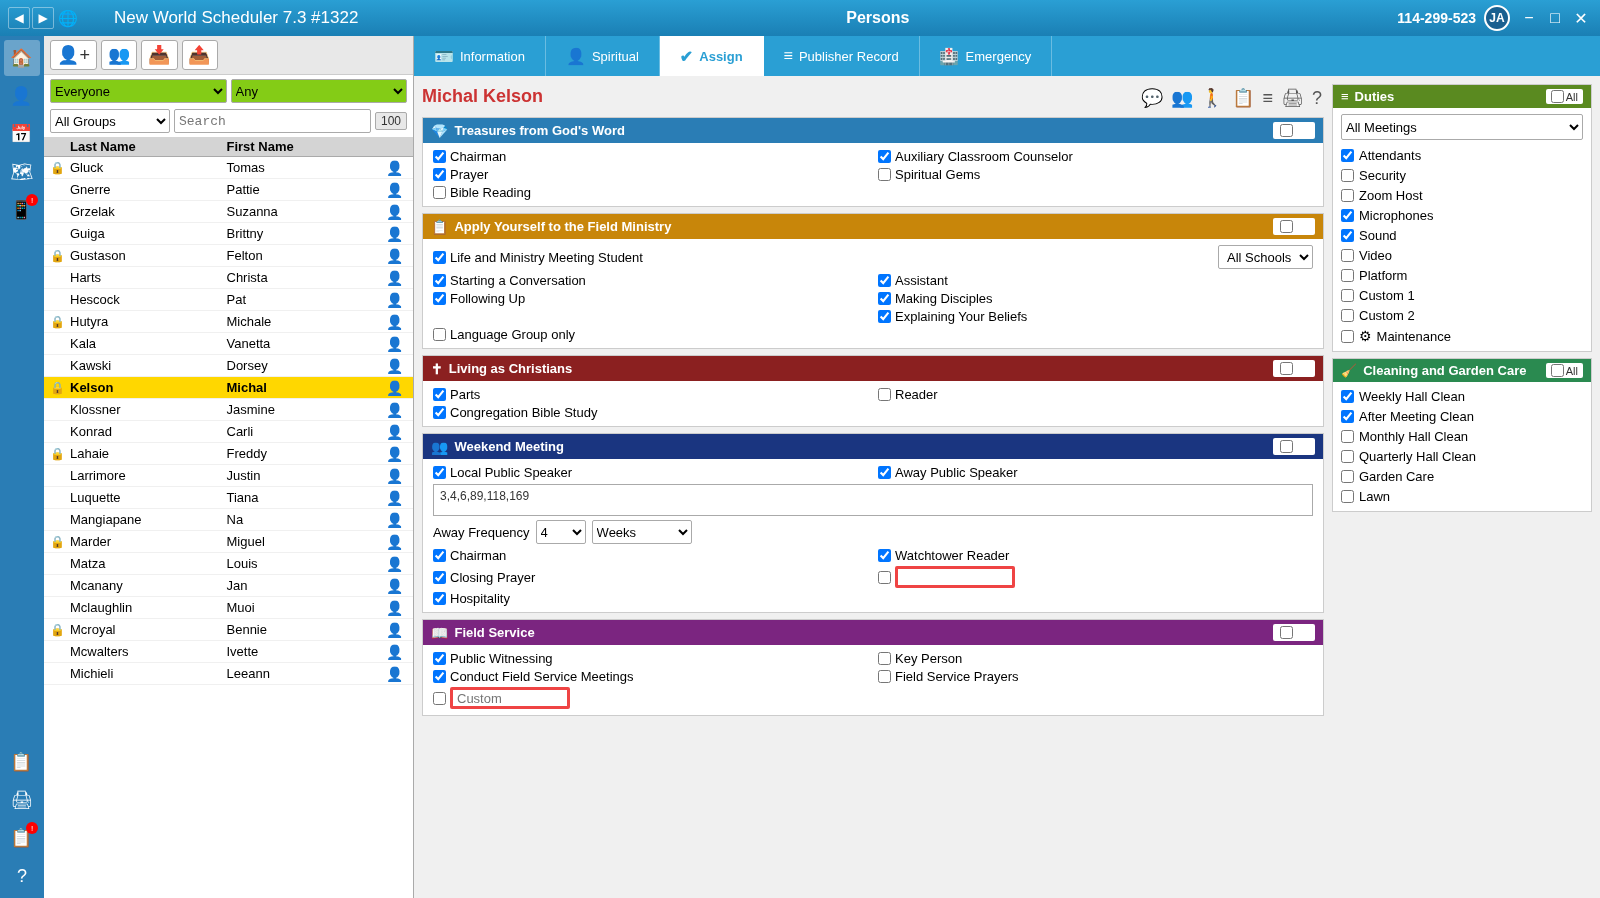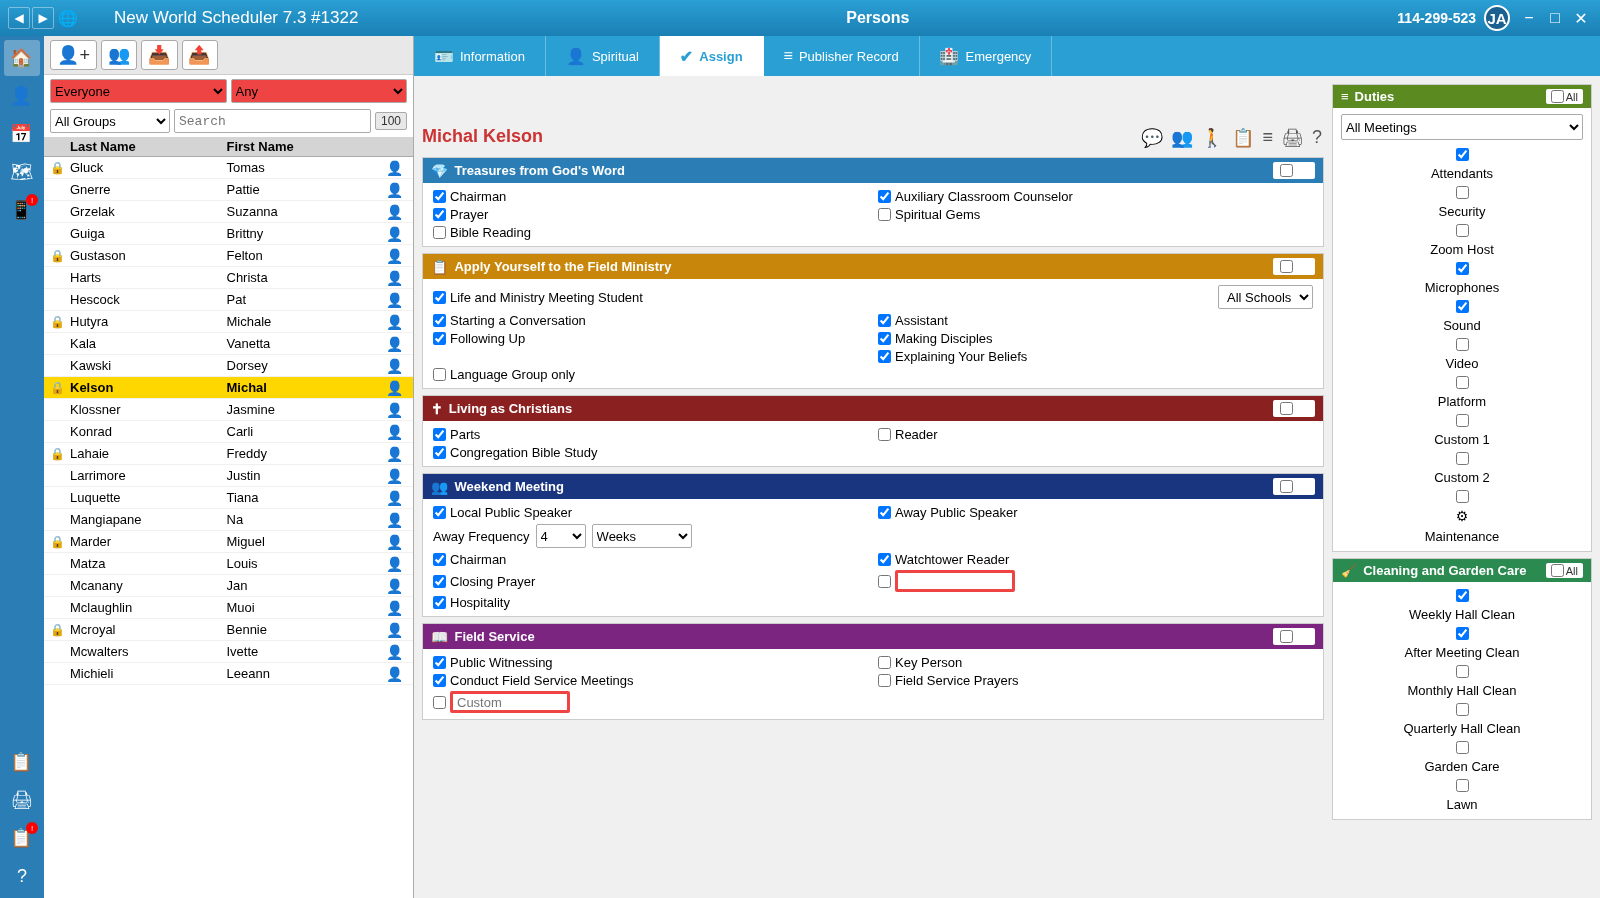--- a/index.html
+++ b/index.html
@@ -27,21 +27,21 @@
       border-radius: 2px;
     }
     .title-bar-title { flex: 1; text-align: center; font-size: 16px; font-weight: bold; color: white; }
     .title-bar-right { display: flex; align-items: center; gap: 8px; }
     .title-bar-avatar {
       background: #1a6090;
       border: 2px solid white;
       border-radius: 50%;
       width: 26px; height: 26px;
       display: flex; align-items: center; justify-content: center;
-      font-size: 15px; font-weight: bold; color: white;
+      font-size: 12px; font-weight: bold; color: white;
     }
     .window-controls { display: flex; gap: 4px; }
     .window-btn {
       background: transparent;
       border: none;
       color: white;
       font-size: 16px;
       cursor: pointer;
       width: 22px; height: 22px;
       display: flex; align-items: center; justify-content: center;
@@ -112,21 +112,21 @@
       padding: 4px 6px;
       display: flex;
       gap: 4px;
       align-items: center;
     }
     .filter-row select {
       flex: 1;
       height: 24px;
       border: 1px solid #aaa;
       border-radius: 2px;
-      background: #ef4444;
+      background: #84cc16;
     }
     .filter-row2 {
       padding: 2px 6px 4px;
       display: flex;
       gap: 4px;
       align-items: center;
     }
     .filter-row2 select { height: 24px; border: 1px solid #aaa; border-radius: 2px; background: white; width: 120px; }
     .search-box {
       flex: 1;
@@ -358,21 +358,20 @@
       width: 100%;
       border-radius: 2px;
       background: white;
       margin-bottom: 4px;
     }
     .duty-item {
       display: flex;
       align-items: center;
       gap: 5px;
       padding: 1px 0;
-      flex-direction: column;
     }
     .duty-item input[type=checkbox] { margin: 0; }
     .maintenance-item {
       display: flex;
       align-items: center;
       gap: 5px;
     }
     .top-icon-btn {
       background: none;
       border: none;
@@ -680,21 +679,21 @@
       <div class="tab">
         <span class="tab-icon">🏥</span>
         <span>Emergency</span>
       </div>
     </div>
 
     <div class="content-body">
 
       <div class="main-form">
 
-        <div style="display:flex; justify-content:space-between; align-items:center;margin-top:40px;">
+        <div style="display:flex; justify-content:space-between; align-items:flex-end;">
           <div class="person-name">Michal Kelson</div>
           <div style="display:flex; gap:4px;">
             <button class="top-icon-btn">💬</button>
             <button class="top-icon-btn">👥</button>
             <button class="top-icon-btn">🚶</button>
             <button class="top-icon-btn">📋</button>
             <button class="top-icon-btn">≡</button>
             <button class="top-icon-btn">🖨</button>
             <button class="top-icon-btn">?</button>
           </div>
@@ -820,20 +819,21 @@
             <div class="checkbox-grid">
               <div class="checkbox-item">
                 <input type="checkbox" checked="" style="">
                 <label>Local Public Speaker</label>
               </div>
               <div class="checkbox-item">
                 <input type="checkbox" checked="" style="">
                 <label>Away Public Speaker</label>
               </div>
             </div>
+            <div class="territory-box">3,4,6,89,118,169</div>
             <div class="away-freq-row">
               <span>Away Frequency</span>
               <select class="freq-num-select">
                 <option>4</option>
               </select>
               <select class="freq-unit-select">
                 <option>Weeks</option>
               </select>
             </div>
             <div class="checkbox-grid">

